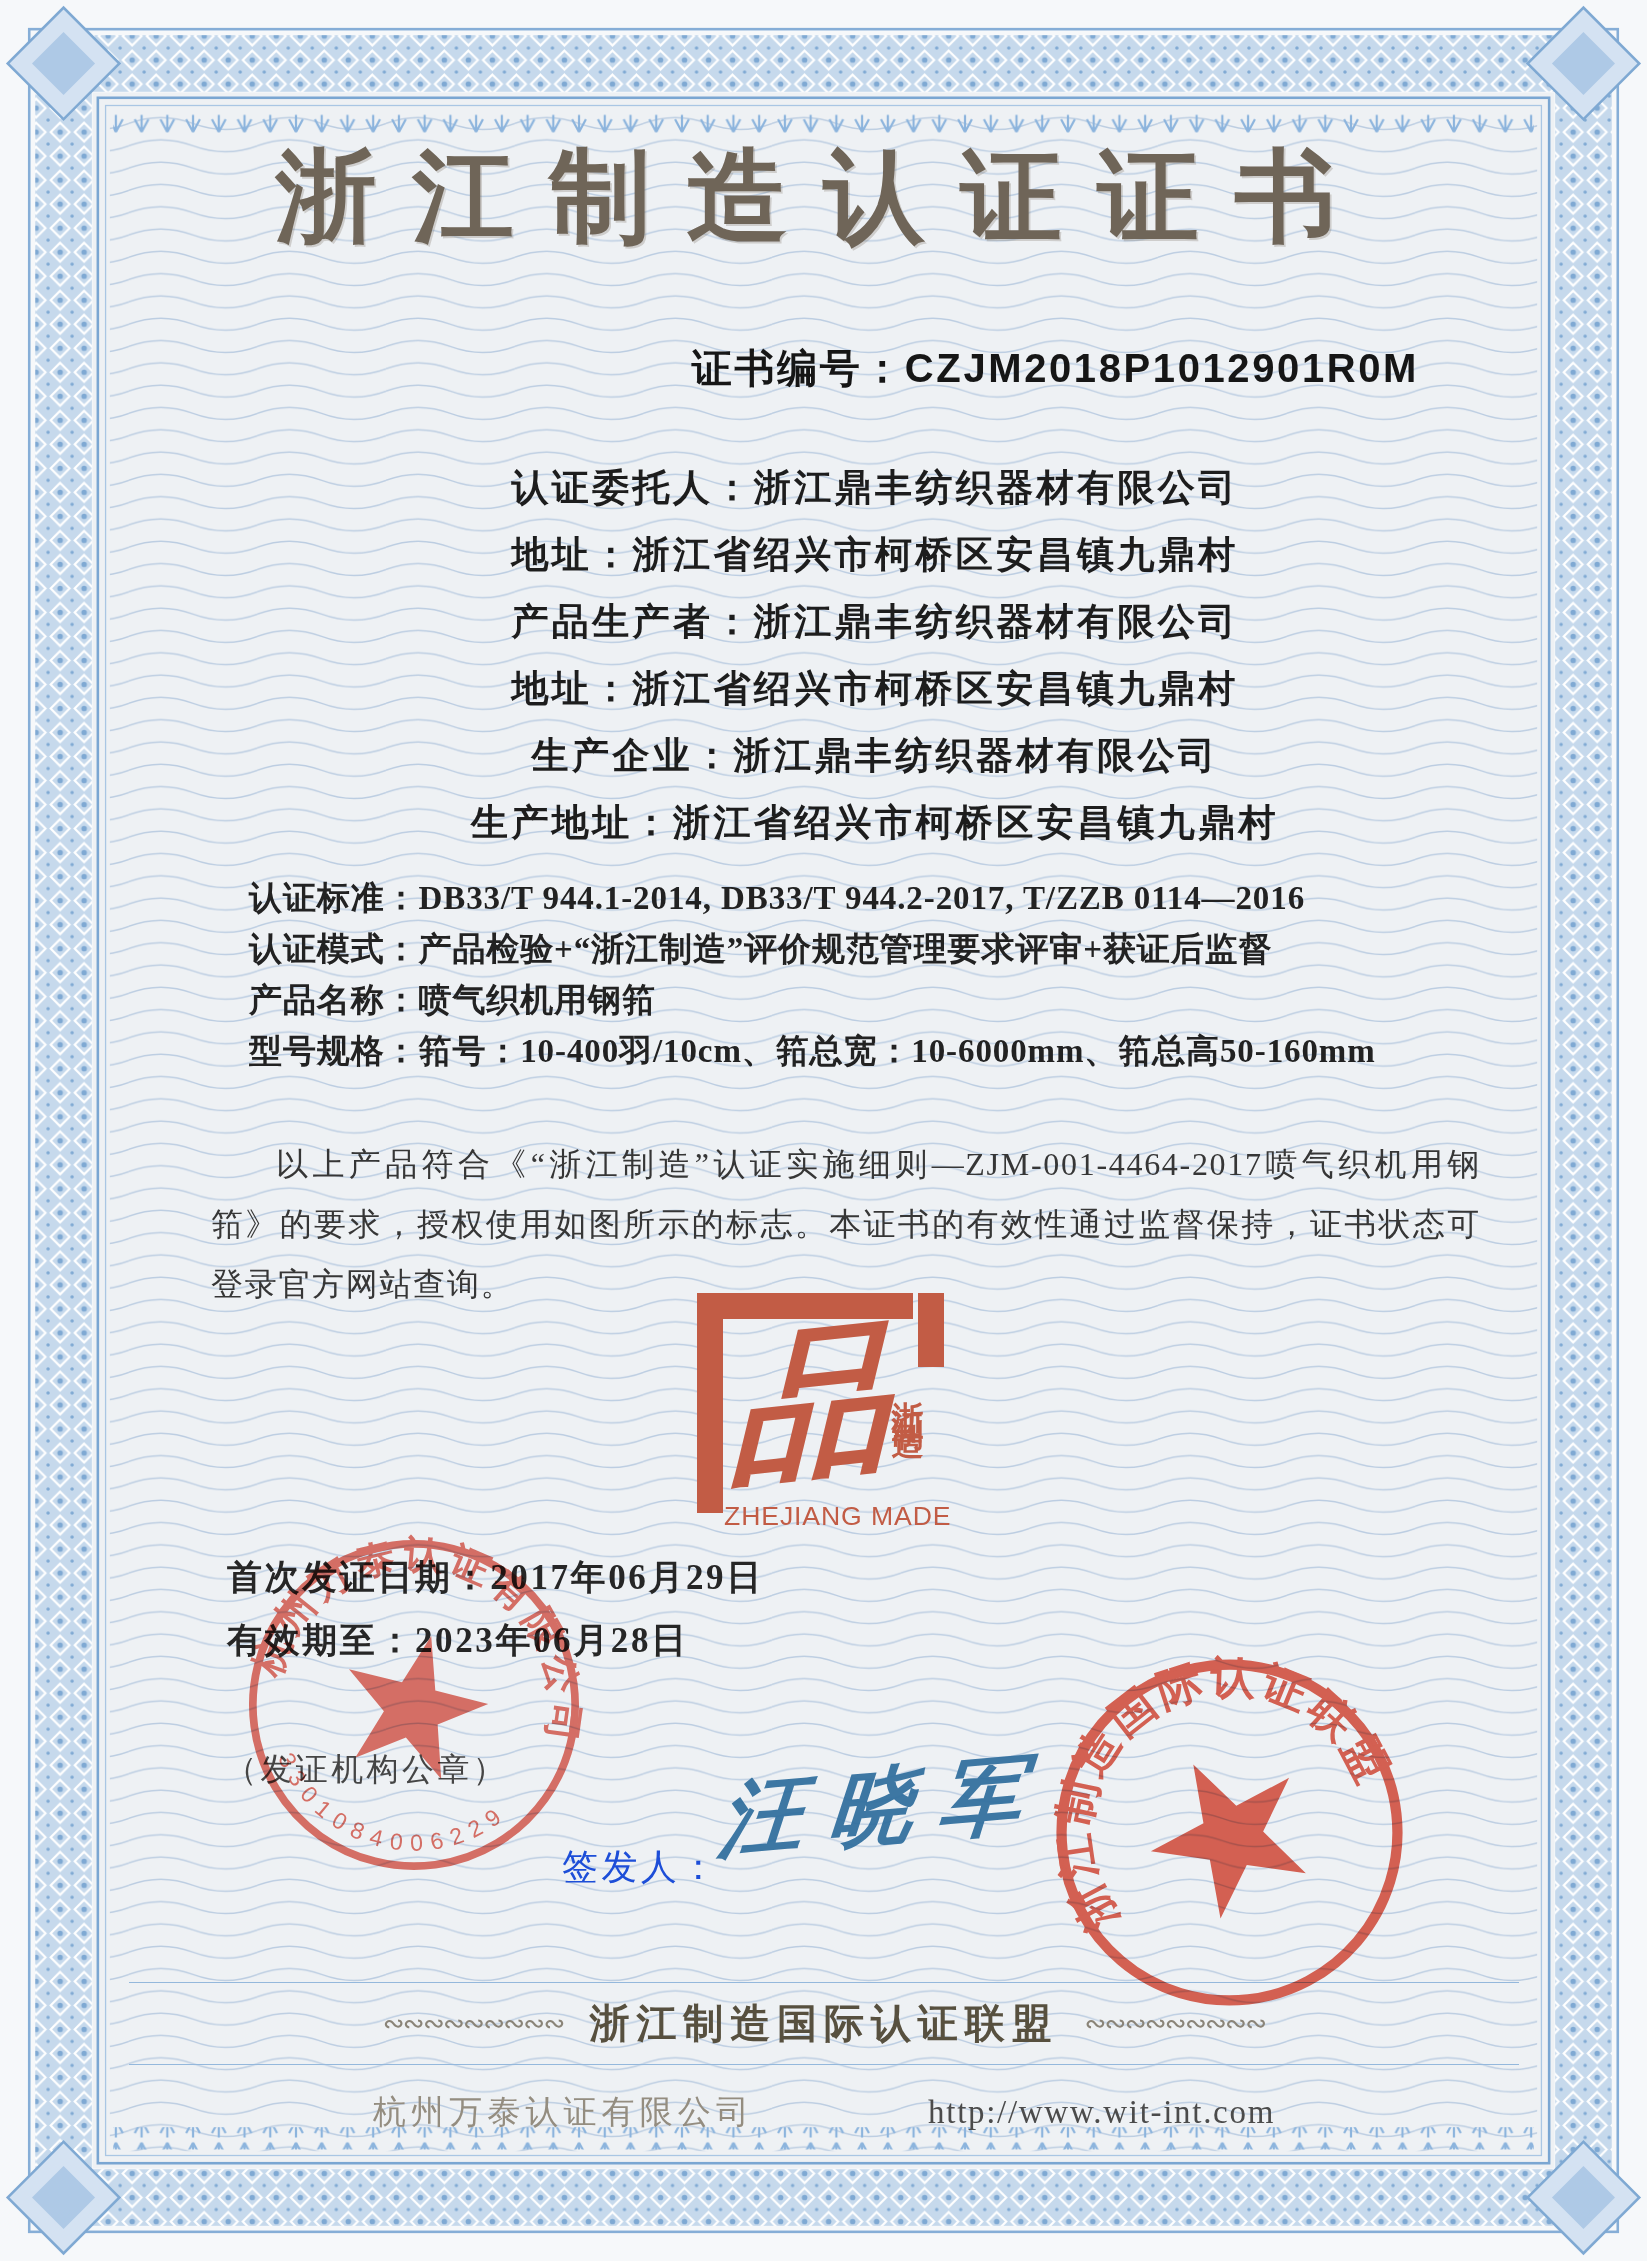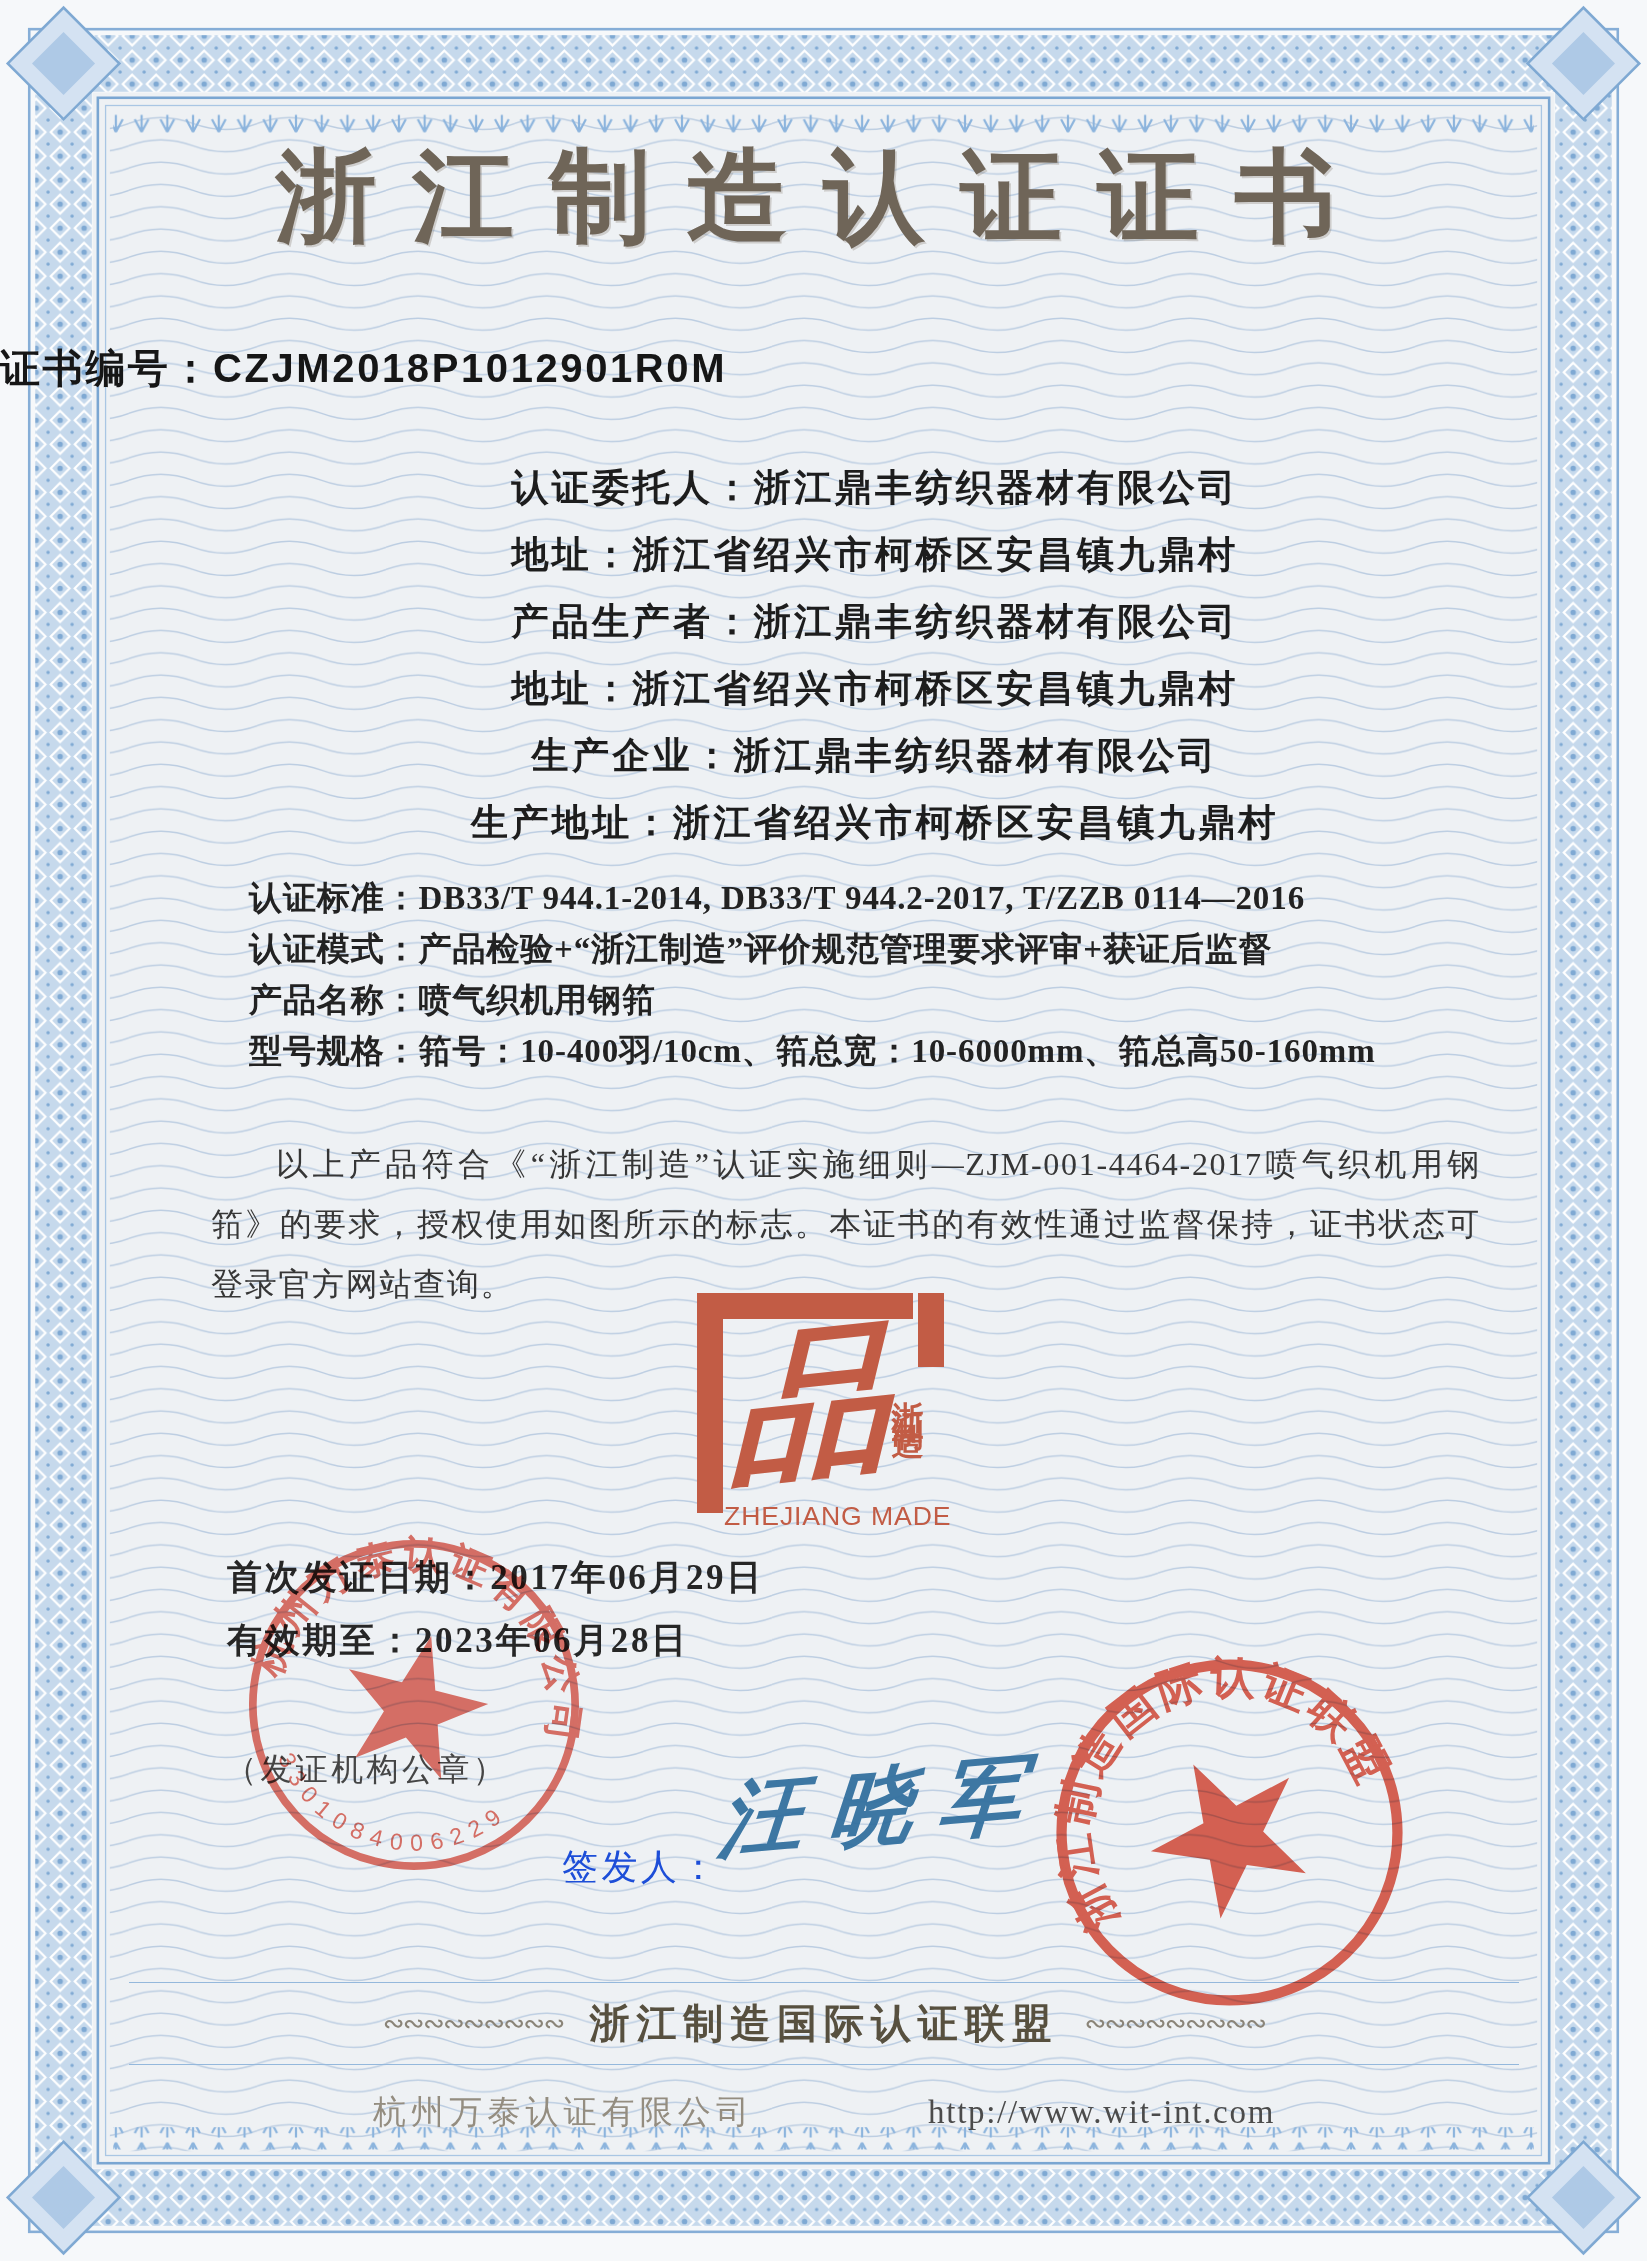--- a/index.html
+++ b/index.html
@@ -5,21 +5,21 @@
   html,body{margin:0;padding:0;}
   body{width:1647px;height:2261px;position:relative;background:#f6f8fa;overflow:hidden;
        font-family:"Liberation Serif","DejaVu Serif",serif;}
   .sheet{position:absolute;inset:0;}
   #bg-svg{position:absolute;left:0;top:0;z-index:0;}
   .layer{position:absolute;z-index:2;}
 
   .title{top:130px;left:0;width:1647px;text-align:center;
          font-size:101px;font-weight:900;letter-spacing:36px;color:#6f6558;
          text-shadow:1.7px 1.7px 0 rgba(110,100,85,.25);}
-  .certno{top:341px;left:0;width:1419px;text-align:left;
+  .certno{top:341px;left:0;width:1419px;text-align:right;
           font-family:"Liberation Sans","DejaVu Sans",sans-serif;
           font-size:40px;font-weight:bold;color:#161616;letter-spacing:2.6px;}
 
   .info-block{top:463px;left:253px;width:1244px;text-align:center;}
   .info-row{height:67px;font-size:37px;font-weight:bold;color:#1d1d1d;letter-spacing:3.4px;white-space:nowrap;}
 
   .specs-block{top:876px;left:249px;width:1287px;}
   .spec-row{height:51px;font-size:33px;font-weight:700;color:#222;letter-spacing:0.9px;white-space:nowrap;}
 
   .statement{top:1134px;left:211px;width:1270px;font-size:32px;line-height:60px;

